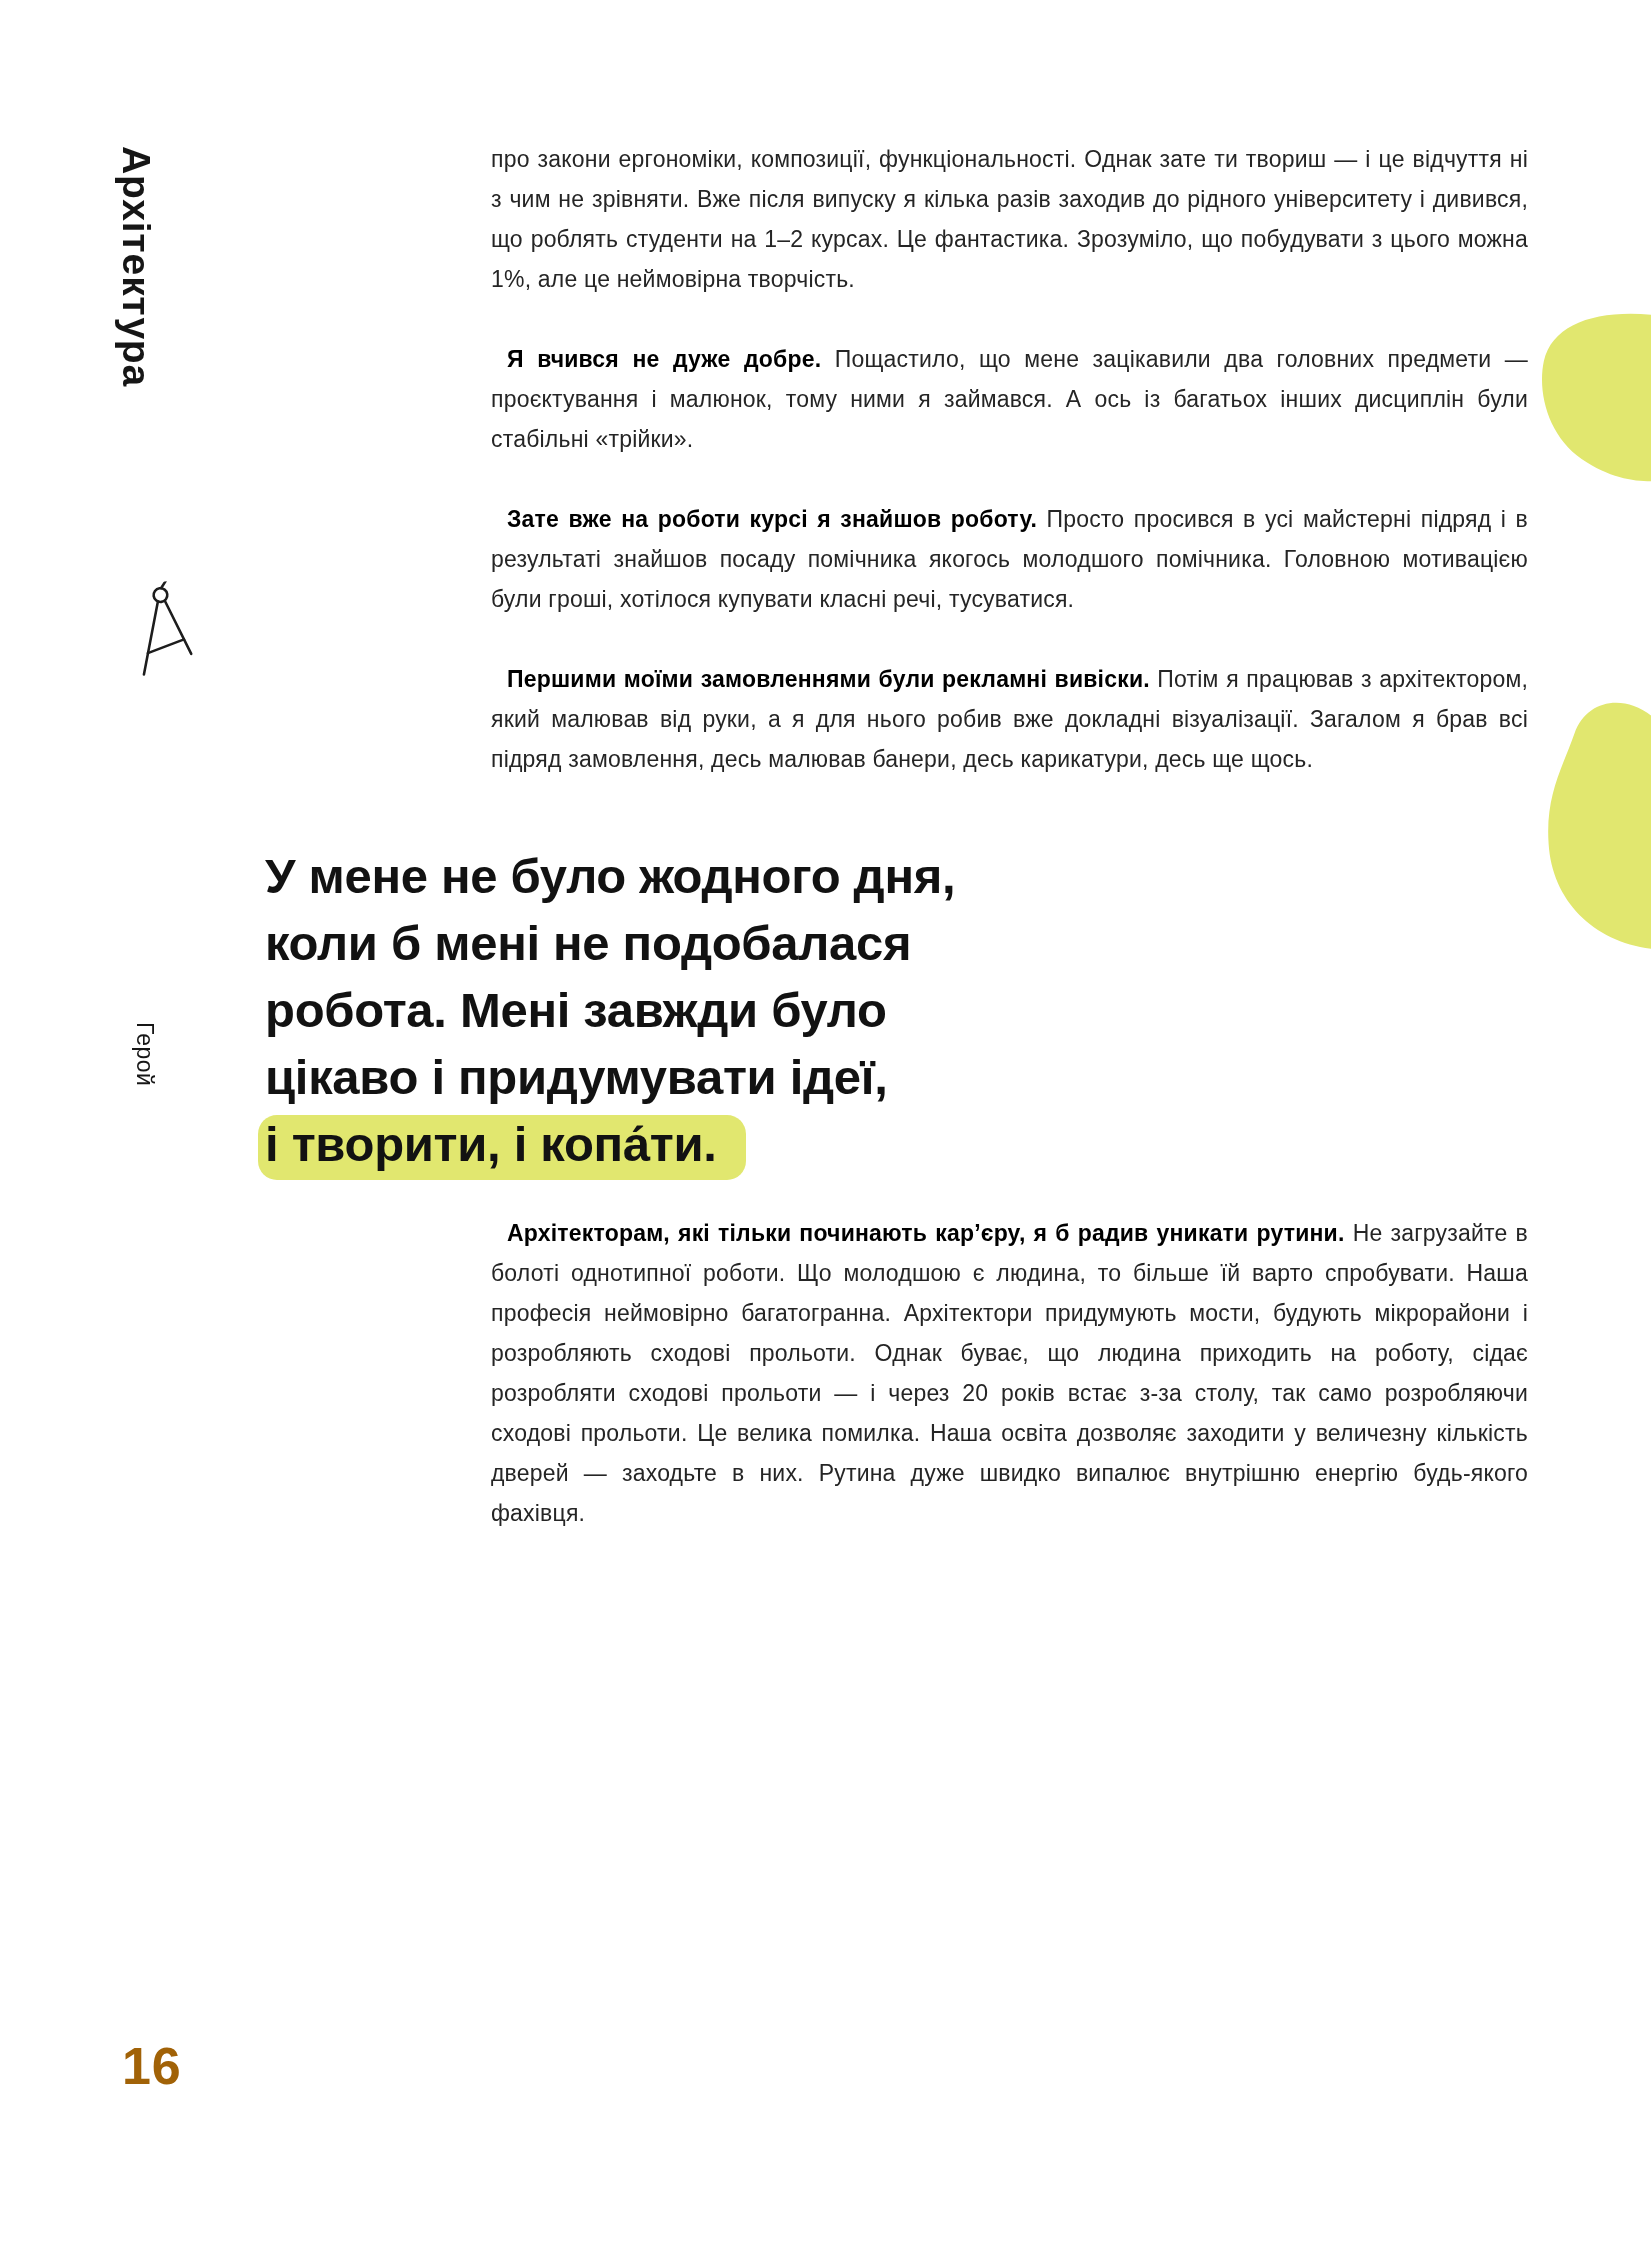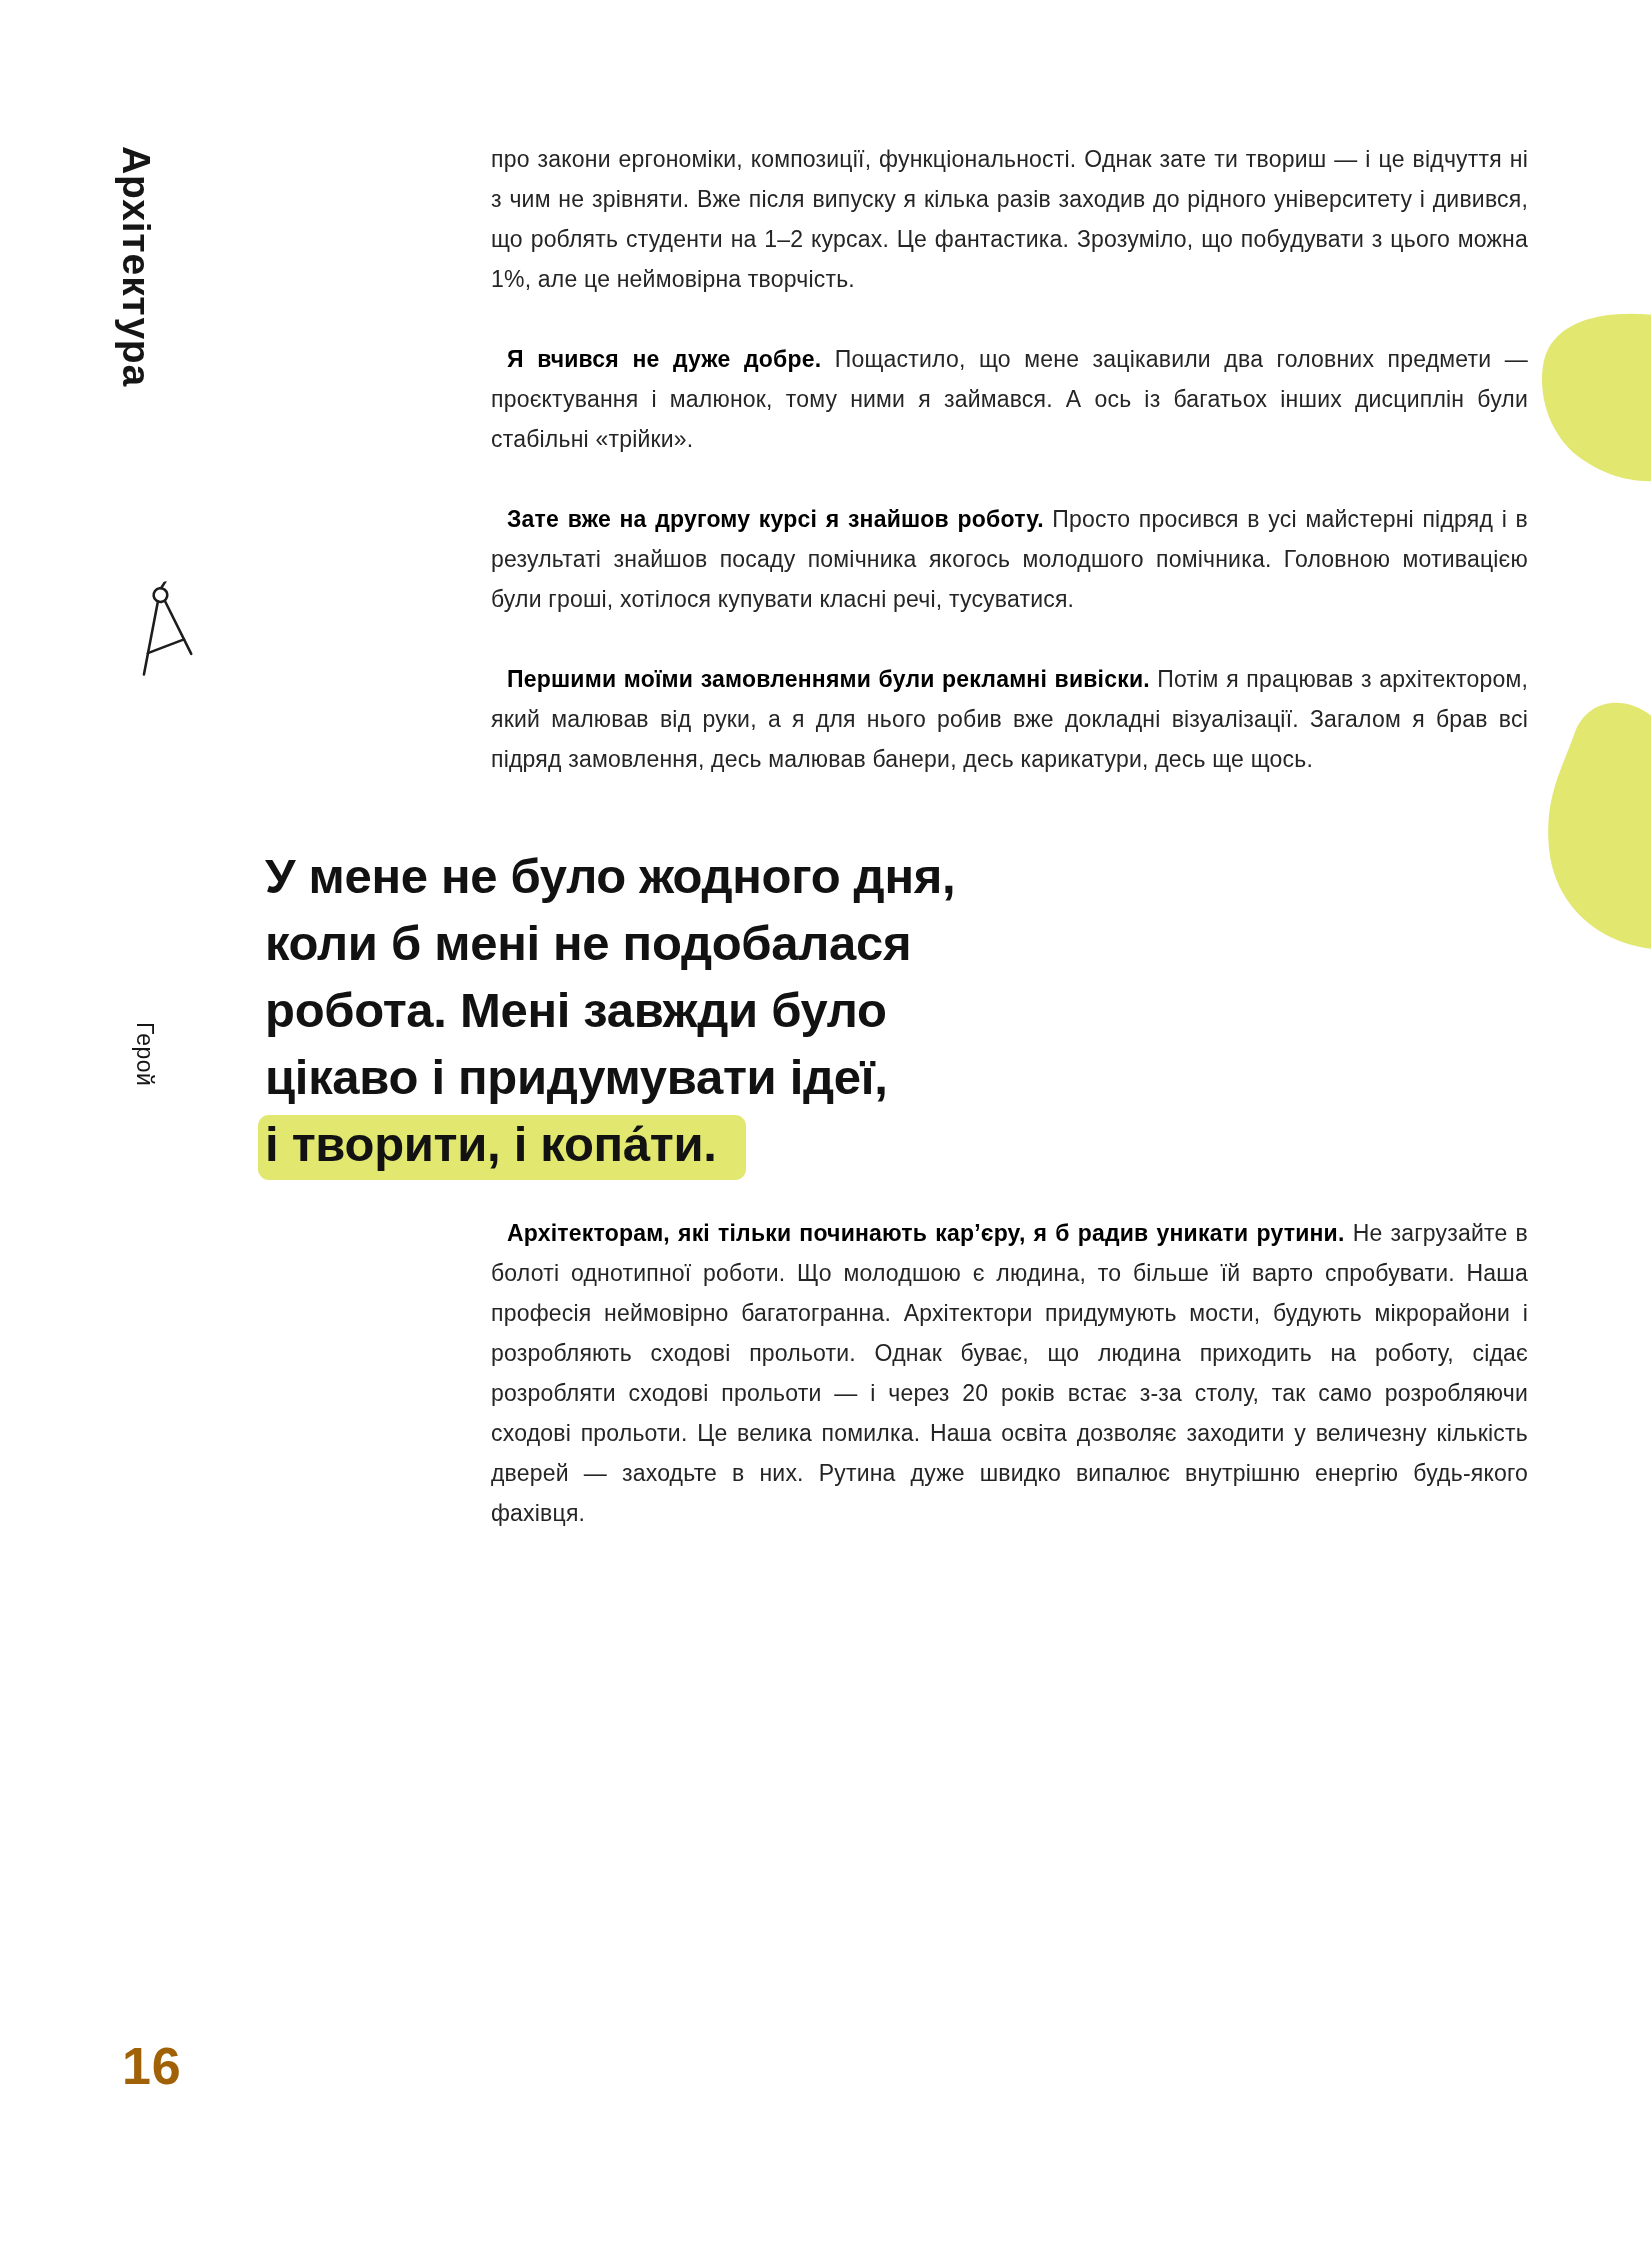--- a/index.html
+++ b/index.html
@@ -92,21 +92,21 @@
     font-weight:700;
     color:var(--strong);
     letter-spacing:-0.3px;
   }
   .pq-line{display:block;}
   .hl{
     background:var(--accent);
     color:inherit;
     padding:1.7px 29px 8.6px 6.9px;
     margin-left:-6.9px;
-    border-radius:11px;
+    border-radius:19px;
   }
 </style>
 </head>
 <body>
 
 <div class="page">
 
   <div class="v-label section-label">Архітектура</div>
 
   <svg class="compass" width="71" height="96" viewBox="0 0 82 112" aria-hidden="true">
@@ -127,21 +127,21 @@
   <svg class="blob blob2" width="112" height="255" viewBox="0 0 130 296" aria-hidden="true">
     <path d="M130,20 C98,-6 54,0 40,40 C26,80 6,112 10,168 C14,234 62,282 130,290 Z"></path>
   </svg>
 
   <div class="main">
 
     <p class="para"><span>про закони ергономіки, композиції, функціональності. Однак зате ти твориш — і це відчуття ні з чим не зрівняти. Вже після випуску я кілька разів заходив до рідного університету і дивився, що роблять студенти на 1–2 курсах. Це фантастика. Зрозуміло, що побудувати з цього можна 1%, але це неймовірна творчість.</span></p>
 
     <p class="para"><span class="lead">Я вчився не дуже добре.</span> <span>Пощастило, що мене зацікавили два головних предмети — проєктування і малюнок, тому ними я займався. А ось із багатьох інших дисциплін були стабільні «трійки».</span></p>
 
-    <p class="para"><span class="lead">Зате вже на другому курсі я знайшов роботу.</span> <span>Просто просився в усі майстерні підряд і в результаті знайшов посаду помічника якогось молодшого помічника. Головною мотивацією були гроші, хотілося купувати класні речі, тусуватися.</span></p>
+    <p class="para"><span class="lead">Зате вже на роботи курсі я знайшов роботу.</span> <span>Просто просився в усі майстерні підряд і в результаті знайшов посаду помічника якогось молодшого помічника. Головною мотивацією були гроші, хотілося купувати класні речі, тусуватися.</span></p>
 
     <p class="para"><span class="lead">Першими моїми замовленнями були рекламні вивіски.</span> <span>Потім я працював з архітектором, який малював від руки, а я для нього робив вже докладні візуалізації. Загалом я брав всі підряд замовлення, десь малював банери, десь карикатури, десь ще щось.</span></p>
 
     <div class="pullquote">
       <span class="pq-line">У мене не було жодного дня,</span>
       <span class="pq-line">коли б мені не подобалася</span>
       <span class="pq-line">робота. Мені завжди було</span>
       <span class="pq-line">цікаво і придумувати ідеї,</span>
       <span class="pq-line"><mark class="hl">і творити, і копа́ти.</mark></span>
     </div>

